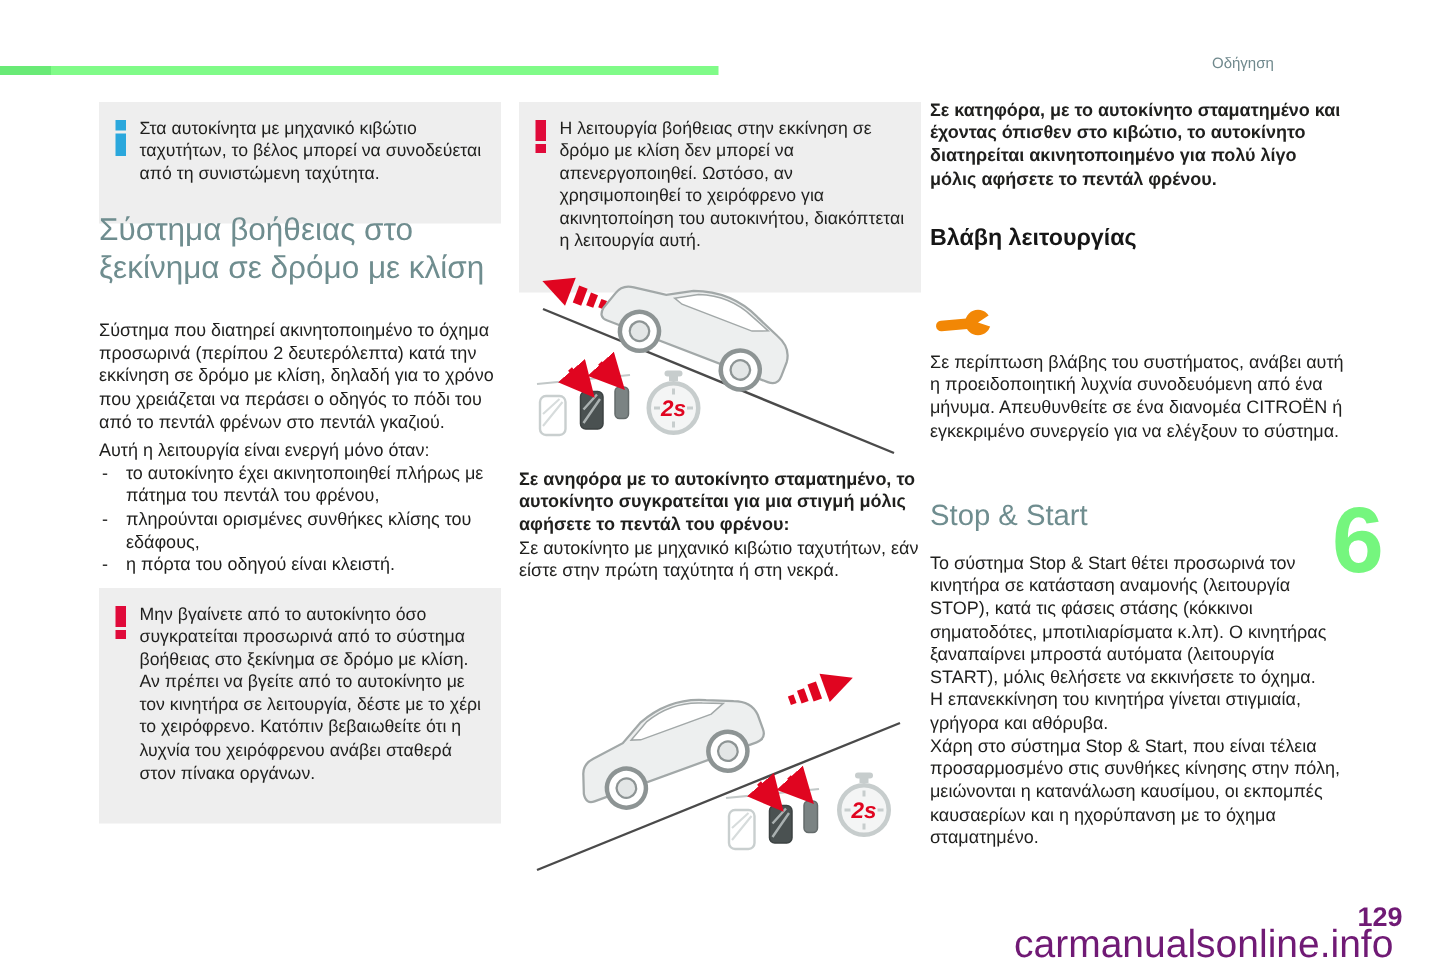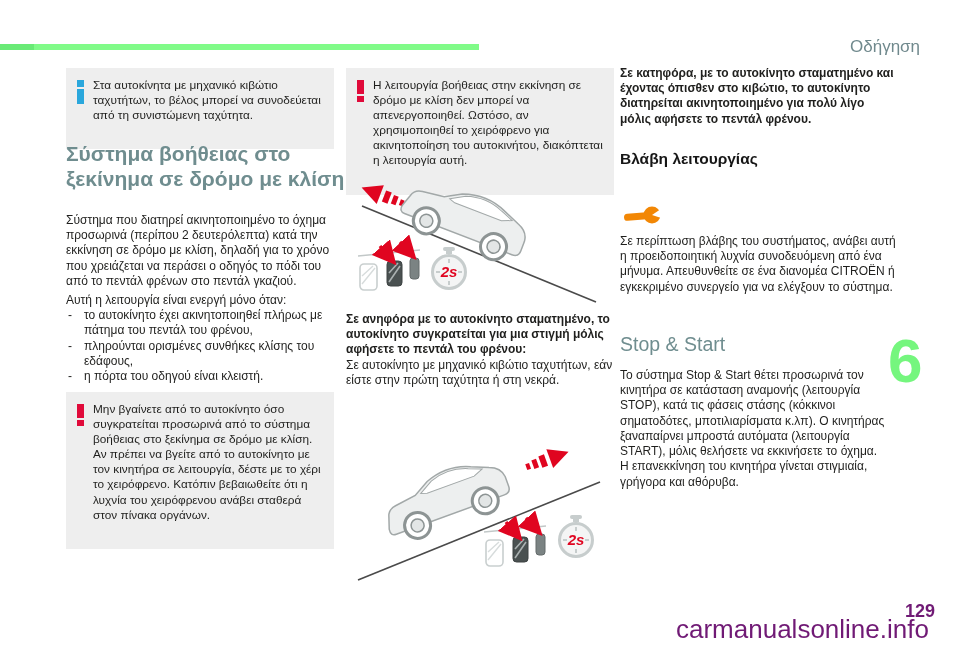--- a/index.html
+++ b/index.html
@@ -5,30 +5,30 @@
   html,body{margin:0;padding:0;background:#ffffff;}
   .page{position:relative;width:960px;height:649px;background:#ffffff;overflow:hidden;
         font-family:"Liberation Sans",sans-serif;color:#1f1f1d;}
   .abs{position:absolute;}
   .txt{font-size:12px;line-height:1.27;}
   .boxtxt{font-size:11.8px;line-height:1.28;}
   .bold{font-weight:700;}
   
   .bar-seg1{left:0;top:44px;width:34px;height:6px;background:#69ea76;}
   .bar-seg2{left:34px;top:44px;width:445px;height:6px;background:#80fb88;}
-  .running-header{left:850px;top:37px;font-size:17px;color:#70898d;}
+  .running-header{left:808px;top:37px;font-size:10px;color:#70898d;}
   
   .graybox{background:#eeeeee;display:flex;gap:9px;padding:10px 8px 26px 11px;box-sizing:border-box;}
   .icon-col{flex:0 0 auto;padding-top:2px;}
   .info-i .dot{width:7px;height:7px;background:#2aa7dc;margin-bottom:2px;}
   .info-i .stem{width:7px;height:15px;background:#2aa7dc;}
   .warn-ex .stem{width:7px;height:14px;background:#e00a3a;}
   .warn-ex .dot{width:7px;height:6px;background:#e00a3a;margin-top:2px;}
   
-  .h-teal{margin:0;font-weight:700;color:#6f8d8f;font-size:21px;line-height:1.17;}
+  .h-teal{margin:0;font-weight:400;color:#6f8d8f;font-size:21px;line-height:1.17;}
   .h-teal-sm{margin:0;font-weight:400;color:#6f8d8f;font-size:19.5px;line-height:1.1;}
   .h-black{margin:0;font-weight:700;color:#161616;font-size:15.5px;line-height:1.1;}
   .bullet{display:flex;}
   .dash{width:16px;flex:0 0 auto;padding-left:2px;}
   .chapter-num{left:888px;top:330px;font-size:62px;font-weight:700;color:#75f67e;line-height:1;}
   .page-num{left:905px;top:601px;font-size:18px;font-weight:700;color:#701a75;}
   .watermark{left:676px;top:616px;font-size:26px;color:#701a75;line-height:1;white-space:nowrap;}
   .badge-label{font-size:15px;font-weight:700;font-style:italic;fill:#e00520;}
   svg text{font-family:"Liberation Sans",sans-serif;}
 </style>
@@ -159,19 +159,20 @@
     <polygon points="28,11 40,3 40,15" fill="#ffffff"></polygon>
   </svg>
 
   <div class="abs txt" style="left:620px;top:234px;width:278px;">Σε περίπτωση βλάβης του συστήματος, ανάβει αυτή η προειδοποιητική λυχνία συνοδευόμενη από ένα μήνυμα. Απευθυνθείτε σε ένα διανομέα CITROËN ή εγκεκριμένο συνεργείο για να ελέγξουν το σύστημα.</div>
 
   <h2 class="abs h-teal-sm" style="left:620px;top:334px;width:278px;">Stop &amp; Start</h2>
 
   <div class="abs txt" style="left:620px;top:368px;width:278px;">
     <div>Το σύστημα Stop &amp; Start θέτει προσωρινά τον κινητήρα σε κατάσταση αναμονής (λειτουργία STOP), κατά τις φάσεις στάσης (κόκκινοι σηματοδότες, μποτιλιαρίσματα κ.λπ). Ο κινητήρας ξαναπαίρνει μπροστά αυτόματα (λειτουργία START), μόλις θελήσετε να εκκινήσετε το όχημα.</div>
     <div>Η επανεκκίνηση του κινητήρα γίνεται στιγμιαία, γρήγορα και αθόρυβα.</div>
+    <div>Χάρη στο σύστημα Stop &amp; Start, που είναι τέλεια προσαρμοσμένο στις συνθήκες κίνησης στην πόλη, μειώνονται η κατανάλωση καυσίμου, οι εκπομπές καυσαερίων και η ηχορύπανση με το όχημα σταματημένο.</div>
   </div>
 
   <div class="abs chapter-num">6</div>
   <div class="abs page-num">129</div>
   <div class="abs watermark">carmanualsonline.info</div>
 
 </div>
 
 </body></html>

